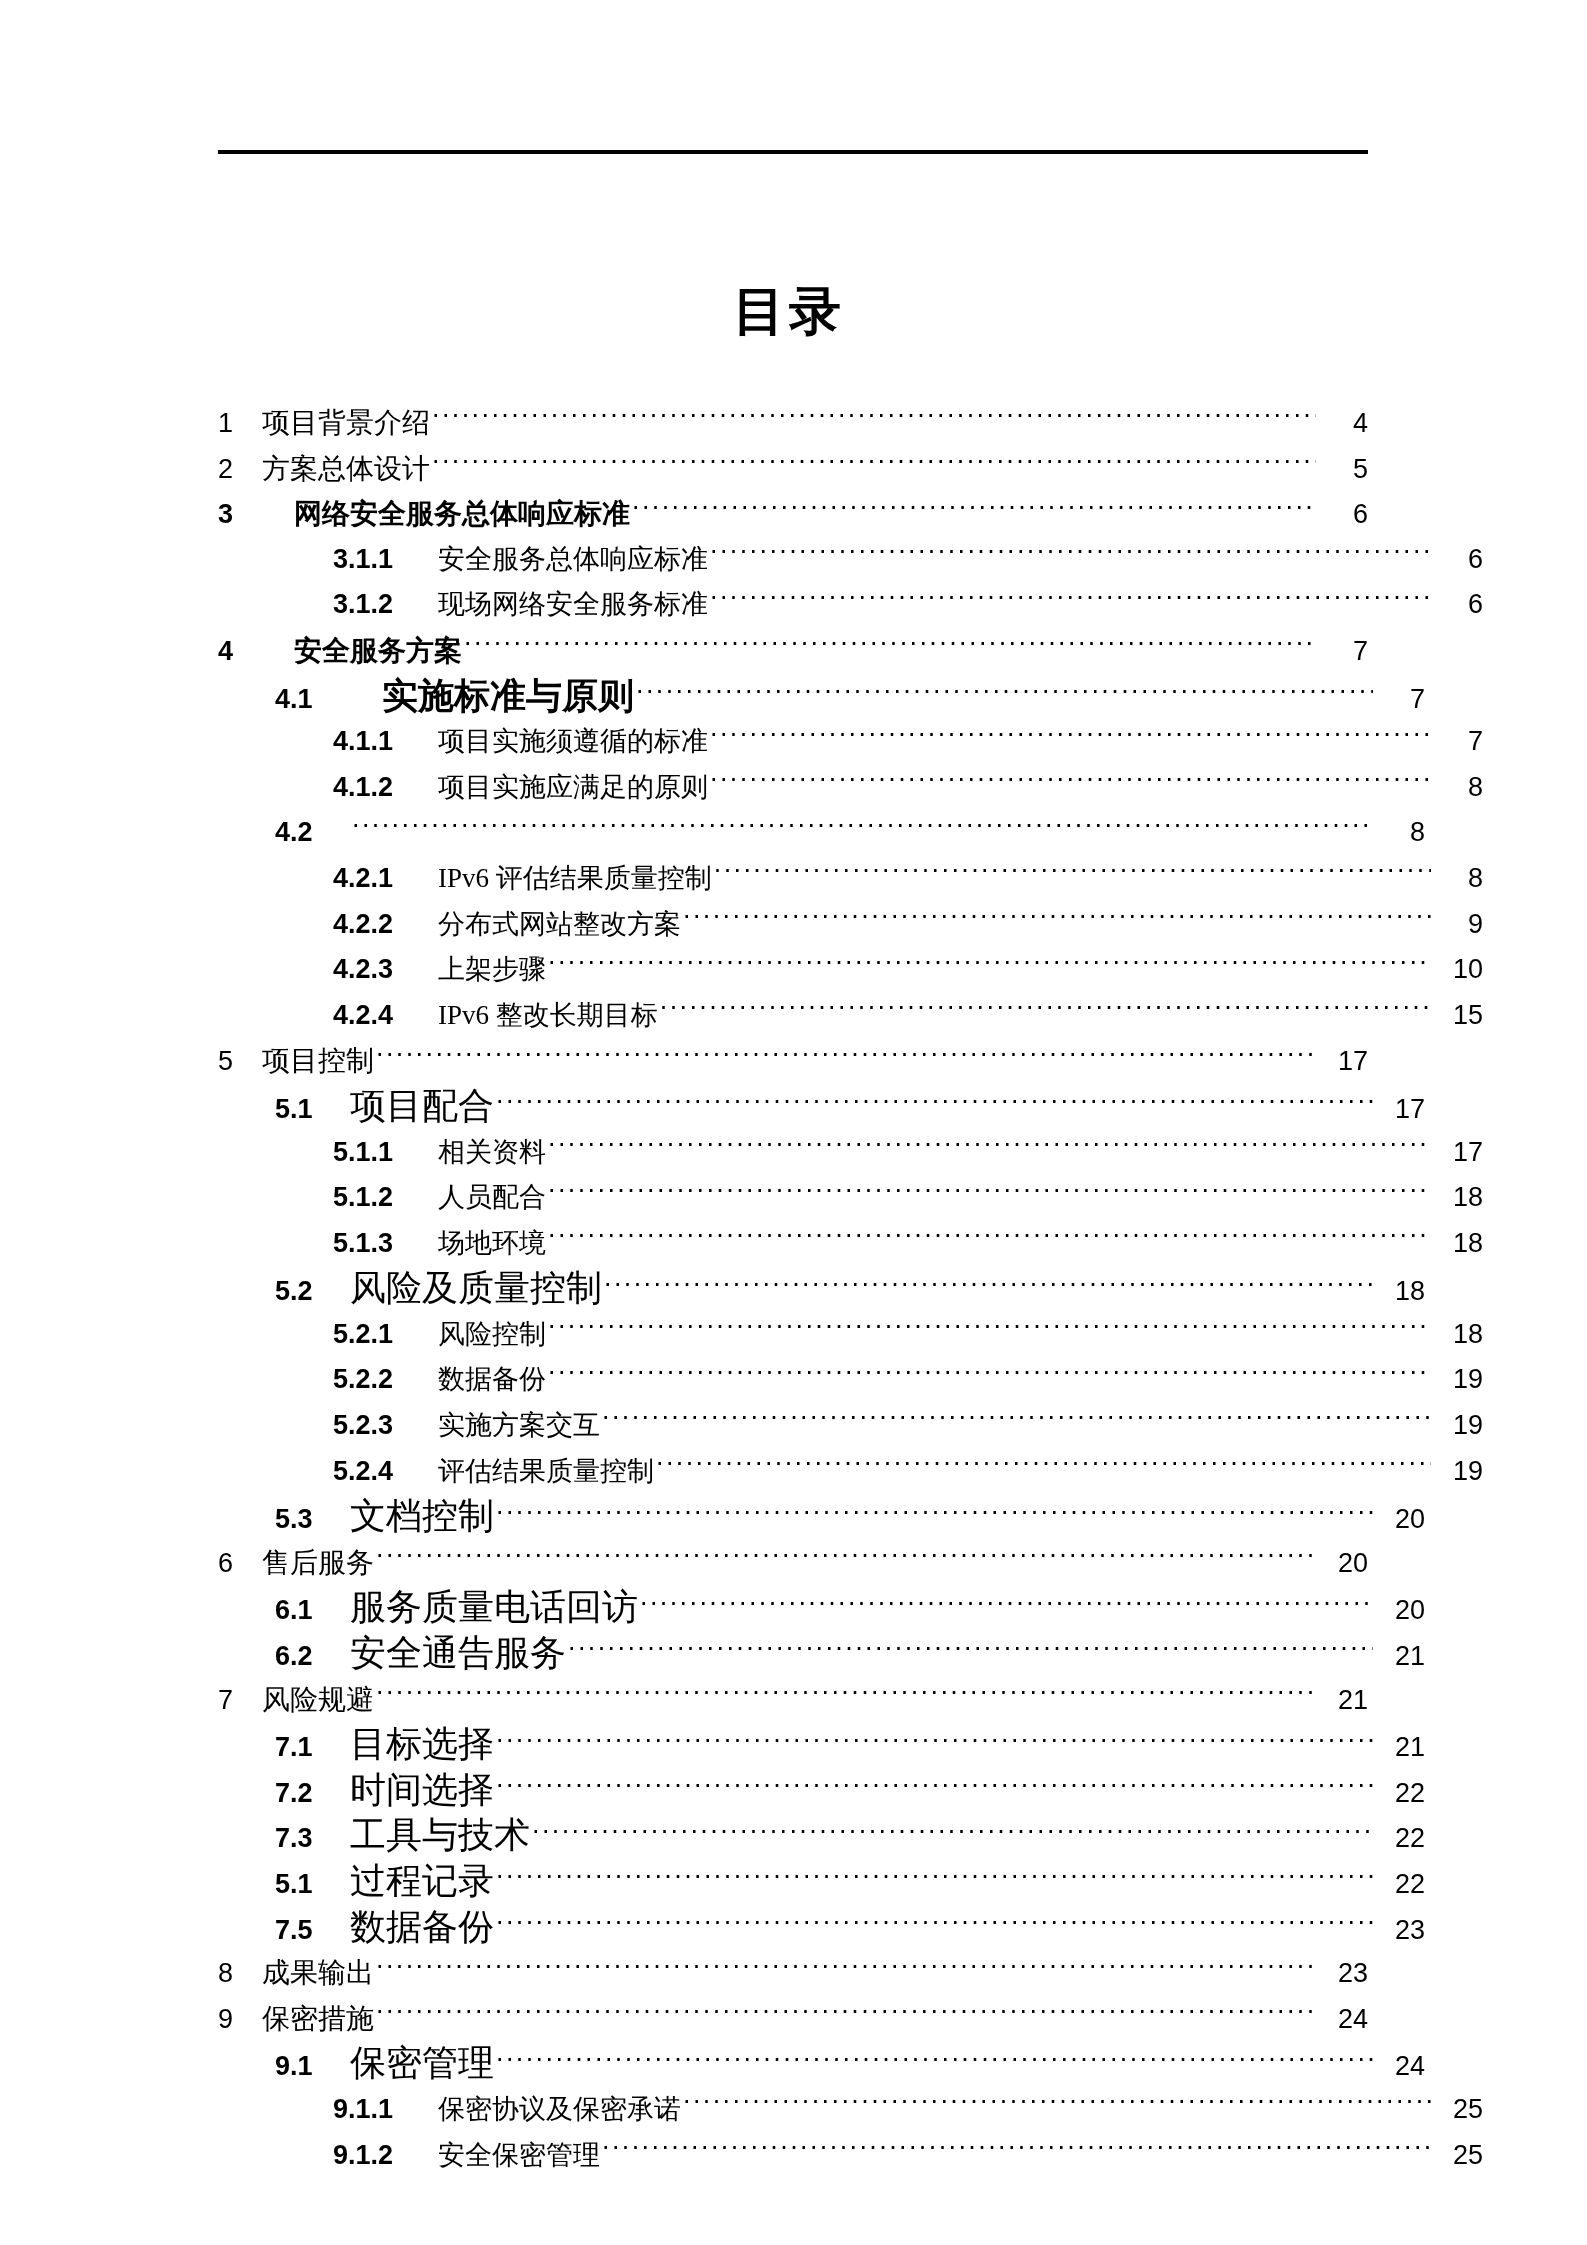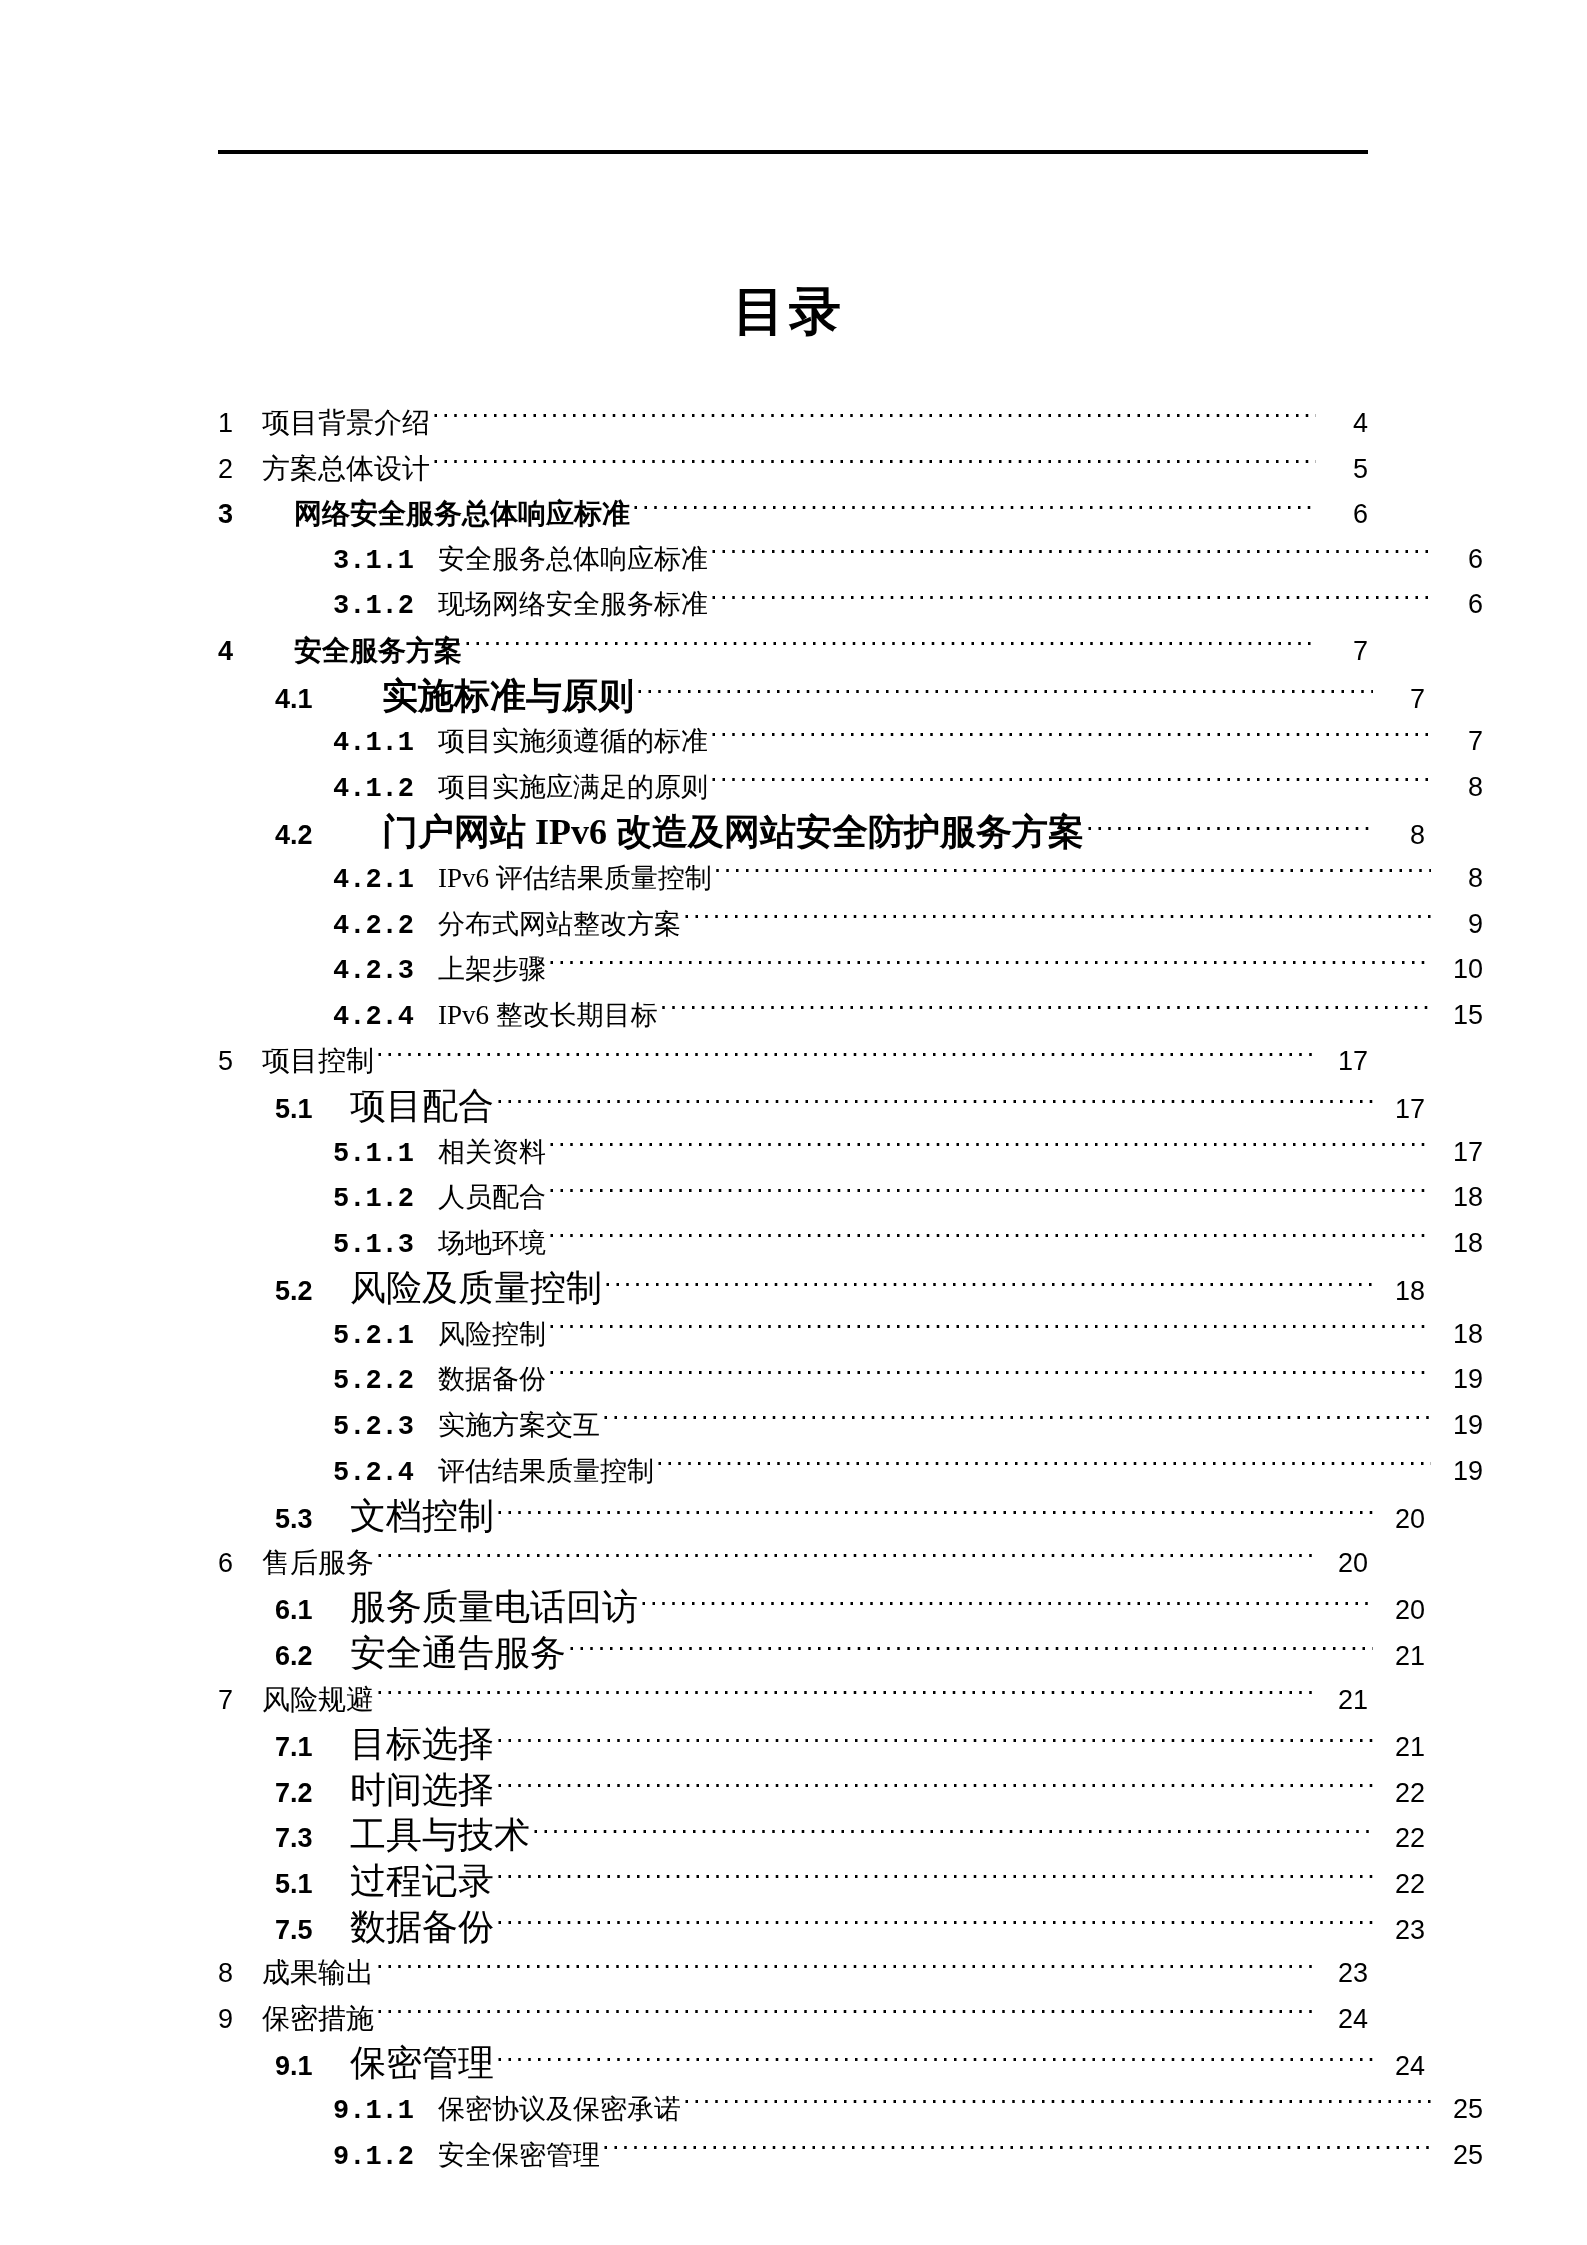--- a/index.html
+++ b/index.html
@@ -83,21 +83,21 @@
   
   .lvl1 { padding-left: 0px; }
   .lvl1 .toc-num { width: 44px; }
   .lvl1 .toc-label { font-family: "DejaVu Sans", "Liberation Sans", sans-serif; font-size: 28px; }
 
   .lvl2 { padding-left: 57px; }
   .lvl2 .toc-num { width: 75px; font-weight: 700; }
   .lvl2 .toc-label { font-size: 36px; }
 
   .lvl3 { padding-left: 115px; }
-  .lvl3 .toc-num { width: 105px; font-weight: 700; font-family: Liberation Mono, monospace; }
+  .lvl3 .toc-num { width: 105px; font-weight: 700; }
   .lvl3 .toc-label { font-size: 27px; }
 
   
   .bold .toc-num { font-weight: 700; }
   .bold .toc-label { font-weight: 700; margin-left: 32px; }
 
   .leader {
     flex: 1 1 auto;
     overflow: hidden;
     position: relative;
@@ -186,21 +186,20 @@
         <span class="toc-page">7</span>
       </div>
       <div class="toc-entry lvl3">
         <span class="toc-num">4.1.2</span>
         <span class="toc-label">项目实施应满足的原则</span>
         <span class="leader"></span>
         <span class="toc-page">8</span>
       </div>
       <div class="toc-entry lvl2 bold">
         <span class="toc-num">4.2</span>
-        <span class="toc-label">门户网站 IPv6 改造及网站安全防护服务方案</span>
         <span class="leader"></span>
         <span class="toc-page">8</span>
       </div>
       <div class="toc-entry lvl3">
         <span class="toc-num">4.2.1</span>
         <span class="toc-label">IPv6 评估结果质量控制</span>
         <span class="leader"></span>
         <span class="toc-page">8</span>
       </div>
       <div class="toc-entry lvl3">

